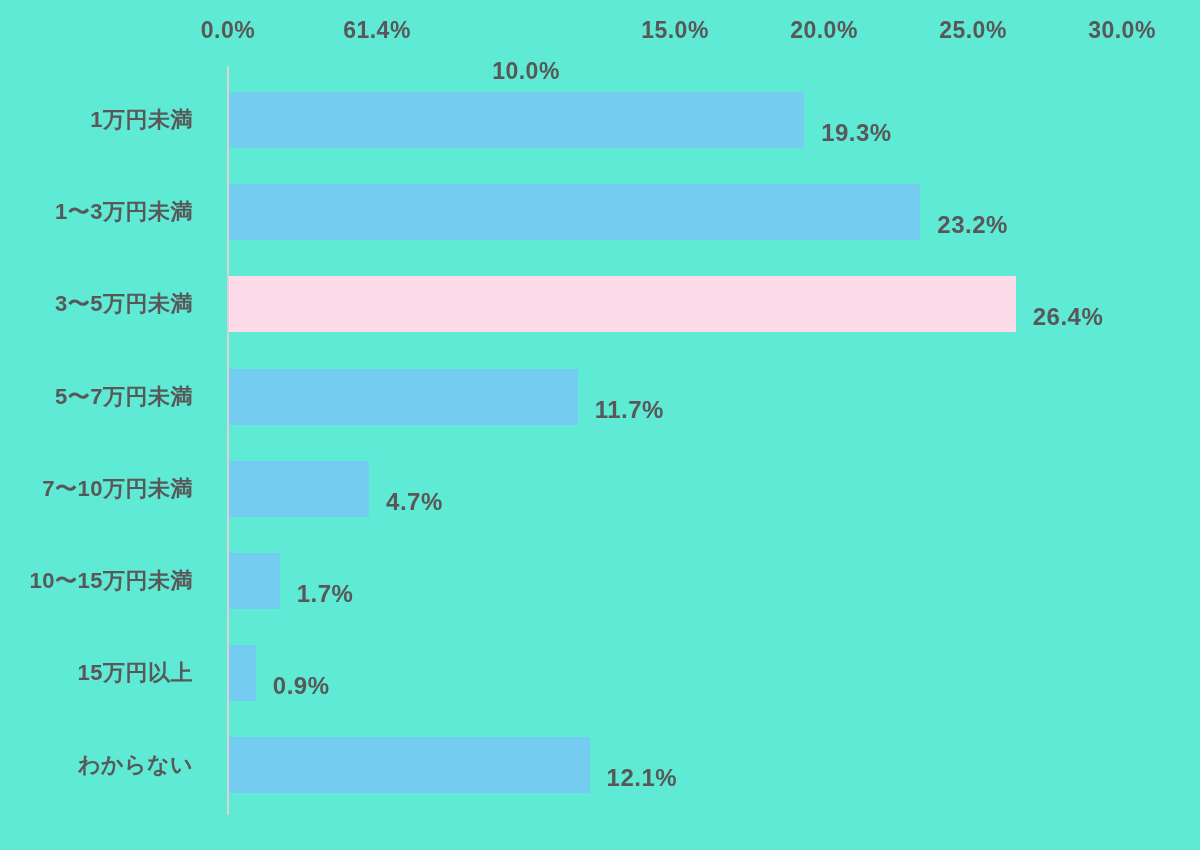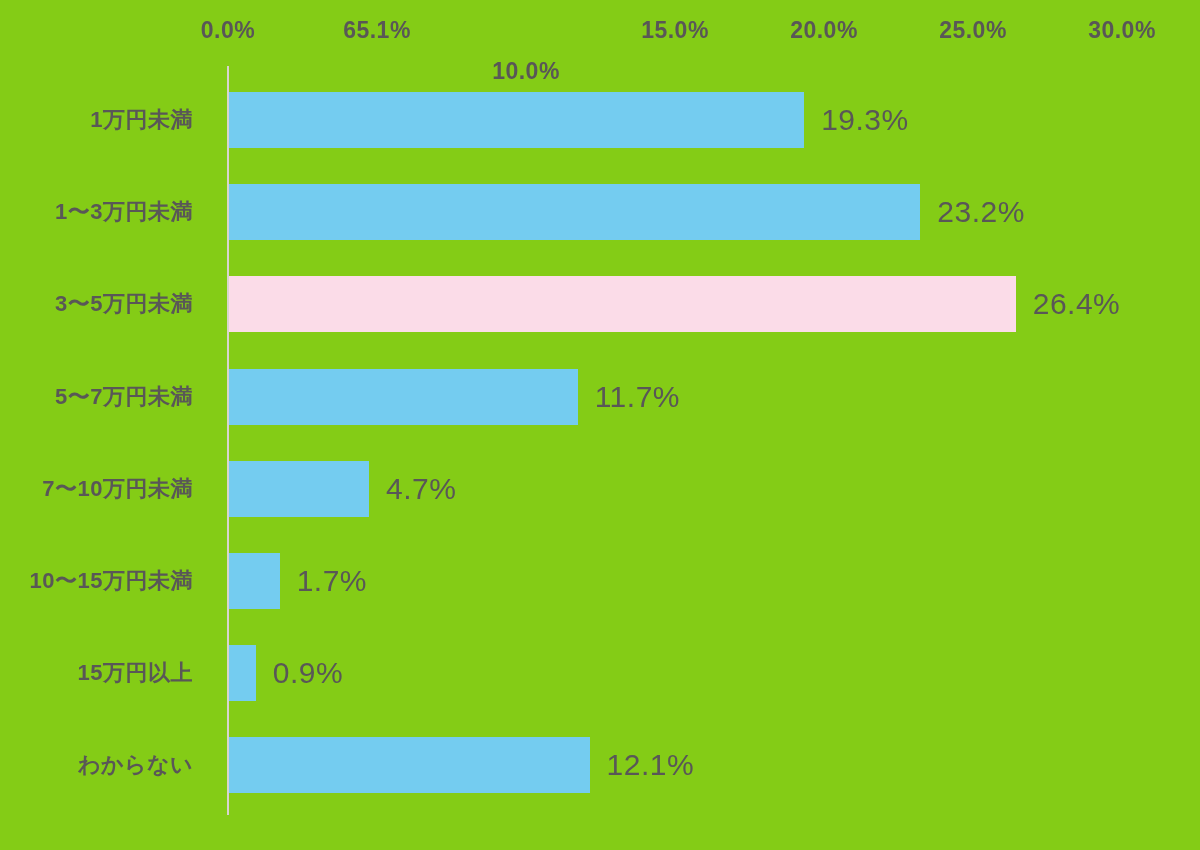--- a/index.html
+++ b/index.html
@@ -7,21 +7,21 @@
     padding: 0;
     background: #ffffff;
   }
   body {
     font-family: "Liberation Sans", "DejaVu Sans", sans-serif;
   }
   #chart-root {
     position: relative;
     width: 1200px;
     height: 850px;
-    background: #84cc16;
+    background: #5eead4;
     overflow: hidden;
   }
 
   
   .xtick {
     position: absolute;
     top: 17px;
     transform: translateX(-50%);
     font-size: 23px;
     font-weight: bold;
@@ -69,38 +69,38 @@
   .bar {
     position: absolute;
     left: 229px;
     top: 0;
     height: 56px;
   }
   .bar.blue   { background: #74ccf0; }
   .bar.pink   { background: #fbdce8; }
   .val-label {
     position: absolute;
-    top: 0;
+    top: 13px;
     height: 56px;
     line-height: 56px;
-    font-size: 30px;
-    font-weight: normal;
+    font-size: 24px;
+    font-weight: bold;
     color: #595757;
     white-space: nowrap;
     letter-spacing: 0.5px;
   }
 </style>
 </head>
 <body>
 
 <div id="chart-root">
 
   <div id="x-axis-ticks">
       <div class="xtick" style="left: 228px;">0.0%</div>
-      <div class="xtick" style="left: 377px;">65.1%</div>
+      <div class="xtick" style="left: 377px;">61.4%</div>
       <div class="xtick" style="left: 526px; margin-top: 41px;">10.0%</div>
       <div class="xtick" style="left: 675px;">15.0%</div>
       <div class="xtick" style="left: 824px;">20.0%</div>
       <div class="xtick" style="left: 973px;">25.0%</div>
       <div class="xtick" style="left: 1122px;">30.0%</div>
     </div>
 
   <div id="y-axis-line"></div>
 
   <div id="plot-area">

